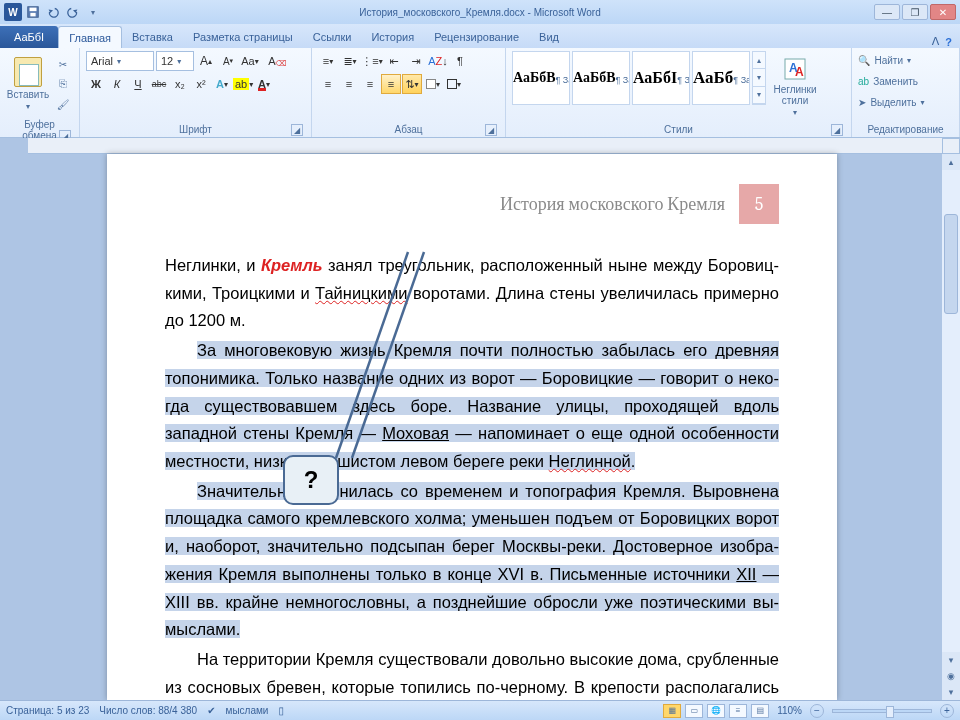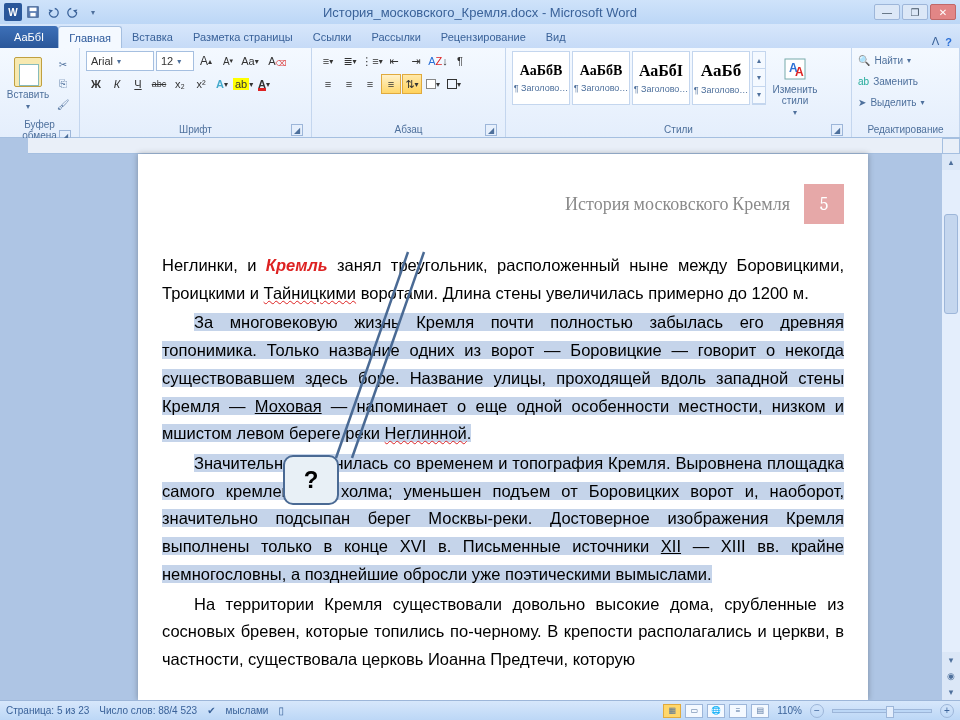--- a/index.html
+++ b/index.html
@@ -2,21 +2,21 @@
 <html><head>
 <meta charset="utf-8">
 <style>
   * { box-sizing: border-box; margin: 0; padding: 0; }
   body { font-family: "Segoe UI", Tahoma, sans-serif; font-size: 11px; background: #fff; width: 960px; height: 720px; overflow: hidden; position: relative; }
   
   .titlebar { height: 24px; background: linear-gradient(#cfe3fa, #bcd7f6); display: flex; align-items: center; padding: 0 4px; position: relative; }
   .titlebar .qat { display: flex; gap: 2px; align-items: center; }
   .qat-item { width: 18px; height: 18px; display: flex; align-items: center; justify-content: center; }
   .word-logo { width: 18px; height: 18px; background: #2a579a; color: #fff; font-weight: bold; font-size: 10px; display: flex; align-items: center; justify-content: center; border-radius: 2px; }
-  .titlebar .title { position: absolute; left: 50%; transform: translateX(-50%); color: #3a6299; font-size: 13px; }
+  .titlebar .title { position: absolute; left: 50%; transform: translateX(-50%); color: #3a6299; font-size: 10px; }
   .win-controls { margin-left: auto; display: flex; gap: 2px; }
   .win-btn { width: 26px; height: 16px; background: #dce8f7; border: 1px solid #9db6d9; border-radius: 2px; display: flex; align-items: center; justify-content: center; font-size: 10px; color: #456; }
   .win-close { background: #e28686; border-color: #c06868; color: #fff; }
   
   .tabs { height: 24px; background: linear-gradient(#d7e7fb, #c6dbf7); display: flex; align-items: flex-end; padding-left: 0; }
   .file-tab { background: linear-gradient(#3d70b8, #2a579a); color: #fff; height: 22px; padding: 0 14px; display: flex; align-items: center; font-size: 11px; border-top-right-radius: 3px; }
   .tab { height: 22px; padding: 0 10px; display: flex; align-items: center; color: #3a6299; }
   .tab.active { background: #f4f9ff; border: 1px solid #a5bfe0; border-bottom: none; border-radius: 3px 3px 0 0; color: #2a579a; }
   .help-icons { margin-left: auto; display: flex; gap: 6px; padding-right: 8px; align-items: center; color: #3a6299; }
   
@@ -35,39 +35,39 @@
   .font-row { display: flex; gap: 2px; align-items: center; margin-bottom: 3px; }
   .combo { height: 20px; background: #fff; border: 1px solid #a5bfe0; display: flex; align-items: center; padding: 0 4px; font-size: 11px; color: #333; }
   .combo .arrow { margin-left: 4px; font-size: 8px; color: #4e709c; }
   .btn-row { display: flex; gap: 1px; }
   .rbtn { width: 20px; height: 20px; display: flex; align-items: center; justify-content: center; font-size: 11px; color: #333; border: 1px solid transparent; }
   .rbtn.hot { background: linear-gradient(#fff1c9, #ffd76b); border: 1px solid #e0aa3e; }
   .rbtn.hot2 { background: linear-gradient(#ffe8a8, #ffd25c); border: 1px solid #e0aa3e; }
   .colorbar { height: 3px; margin-top: -2px; }
   
   .style-gallery { display: flex; gap: 2px; }
-  .style-item { width: 58px; height: 54px; background: #fff; border: 1px solid #c4d6ee; display: flex; flex-direction: column; align-items: center; justify-content: center; }
+  .style-item { width: 58px; height: 54px; background: #fff; border: 1px solid #c4d6ee; display: flex; flex-direction: row; align-items: center; justify-content: center; }
   .style-preview { font-family: "Times New Roman", serif; font-weight: bold; font-size: 14px; }
   .style-label { font-size: 9px; color: #4e709c; margin-top: 4px; white-space: nowrap; overflow: hidden; }
   .style-more { width: 14px; height: 54px; border: 1px solid #c4d6ee; background: #f4f9ff; display: flex; flex-direction: column; }
   .style-more div { flex: 1; display: flex; align-items: center; justify-content: center; font-size: 8px; color: #4e709c; border-bottom: 1px solid #c4d6ee; }
   
   .big-btn { width: 50px; display: flex; flex-direction: column; align-items: center; justify-content: center; gap: 2px; color: #4e709c; font-size: 10px; text-align: center; }
   
   .edit-col { display: flex; flex-direction: column; gap: 3px; font-size: 10px; color: #4e709c; }
   .edit-item { display: flex; align-items: center; gap: 4px; height: 18px; }
   
   .workspace { position: absolute; top: 138px; left: 0; right: 0; bottom: 20px; background: #aec5e4; overflow: hidden; }
   .ruler-h { position: absolute; top: 0; left: 28px; right: 18px; height: 16px; background: #e9eff8; border-bottom: 1px solid #a5bfe0; }
   .ruler-toggle { position: absolute; top: 0; right: 0; width: 18px; height: 16px; background: #e9eff8; border: 1px solid #a5bfe0; }
   .vscroll { position: absolute; top: 16px; right: 0; bottom: 0; width: 18px; background: #e4eefc; }
   .vscroll-thumb { position: absolute; left: 2px; right: 2px; top: 60px; height: 100px; background: #c4d6ee; border: 1px solid #9db6d9; border-radius: 3px; }
   .vscroll-btn { position: absolute; left: 0; right: 0; height: 16px; background: #dbe7f7; display: flex; align-items: center; justify-content: center; font-size: 9px; color: #4e709c; }
   
-  .page { position: absolute; top: 16px; left: 107px; width: 730px; bottom: 0; background: #fff; box-shadow: 0 0 6px rgba(0,0,0,.3); padding: 30px 24px 0; margin-left: 31px; }
+  .page { position: absolute; top: 16px; left: 107px; width: 730px; bottom: 0; background: #fff; box-shadow: 0 0 6px rgba(0,0,0,.3); padding: 30px 58px 0; }
   
   .doc-header { display: flex; justify-content: flex-end; align-items: center; gap: 14px; margin-bottom: 28px; color: #8a8a8a; font-family: Cambria, Georgia, serif; font-size: 18px; }
   .page-num-box { width: 40px; height: 40px; background: #e6a8a8; color: #fff; display: flex; align-items: center; justify-content: center; font-size: 18px; }
   
   .doc-body { font-family: Arial, sans-serif; font-size: 16.5px; line-height: 1.68; color: #000; text-align: justify; }
   .doc-body p { margin-bottom: 2px; }
   .doc-body .indent { text-indent: 32px; }
   .kremlin { color: #d22; font-weight: bold; font-style: italic; }
   .wavy { text-decoration: underline wavy #d22; text-decoration-thickness: 1px; }
   .sel { background: #c5d4ea; }
@@ -119,21 +119,21 @@
     <div class="win-btn win-close">✕</div>
   </div>
 </div>
 
 <div class="tabs">
   <div class="file-tab">АаБбІ</div>
   <div class="tab active">Главная</div>
   <div class="tab">Вставка</div>
   <div class="tab">Разметка страницы</div>
   <div class="tab">Ссылки</div>
-  <div class="tab">Рассылки</div>
+  <div class="tab">История</div>
   <div class="tab">Рецензирование</div>
   <div class="tab">Вид</div>
   <div class="help-icons">
     <span>ᐱ</span>
     <span style="font-weight:bold;color:#2a6fd6">?</span>
   </div>
 </div>
 
 <div class="ribbon">
 
@@ -249,21 +249,21 @@
             <div>▾</div>
             <div>▾</div>
           </div>
       </div>
       <div class="big-btn">
         <svg width="26" height="26" viewBox="0 0 26 26">
             <rect x="3" y="3" width="20" height="20" fill="#fff" stroke="#7aa"></rect>
             <text x="7" y="16" font-size="12" font-weight="bold" fill="#2a6fd6">A</text>
             <text x="13" y="20" font-size="12" font-weight="bold" fill="#d22">A</text>
           </svg>
-        <span>Изменить стили</span>
+        <span>Неглинки стили</span>
         <span style="font-size:8px">▾</span>
       </div>
     </div>
     <div class="group-label"><span>Стили</span><div class="launcher">◢</div></div>
   </div>
 
   <div class="group" style="width:108px">
     <div class="group-body">
       <div class="edit-col">
         <div class="edit-item">
@@ -314,21 +314,21 @@
 <div class="callout">
   <svg style="left:320px;top:110px" width="120" height="230">
     <line x1="16" y1="210" x2="88" y2="4" stroke="#4a6a94" stroke-width="2.5"></line>
     <line x1="32" y1="210" x2="104" y2="4" stroke="#4a6a94" stroke-width="2.5"></line>
   </svg>
   <div class="callout-box">?</div>
 </div>
 
 <div class="statusbar">
   <span>Страница: 5 из 23</span>
-  <span>Число слов: 88/4 523</span>
+  <span>Число слов: 88/4 380</span>
   <span>✔</span>
   <span>мыслами</span>
   <span>▯</span>
   <div class="status-right">
     <div class="view-btn active">▦</div>
     <div class="view-btn">▭</div>
     <div class="view-btn">🌐</div>
     <div class="view-btn">≡</div>
     <div class="view-btn">▤</div>
     <span style="margin:0 4px">110%</span>

